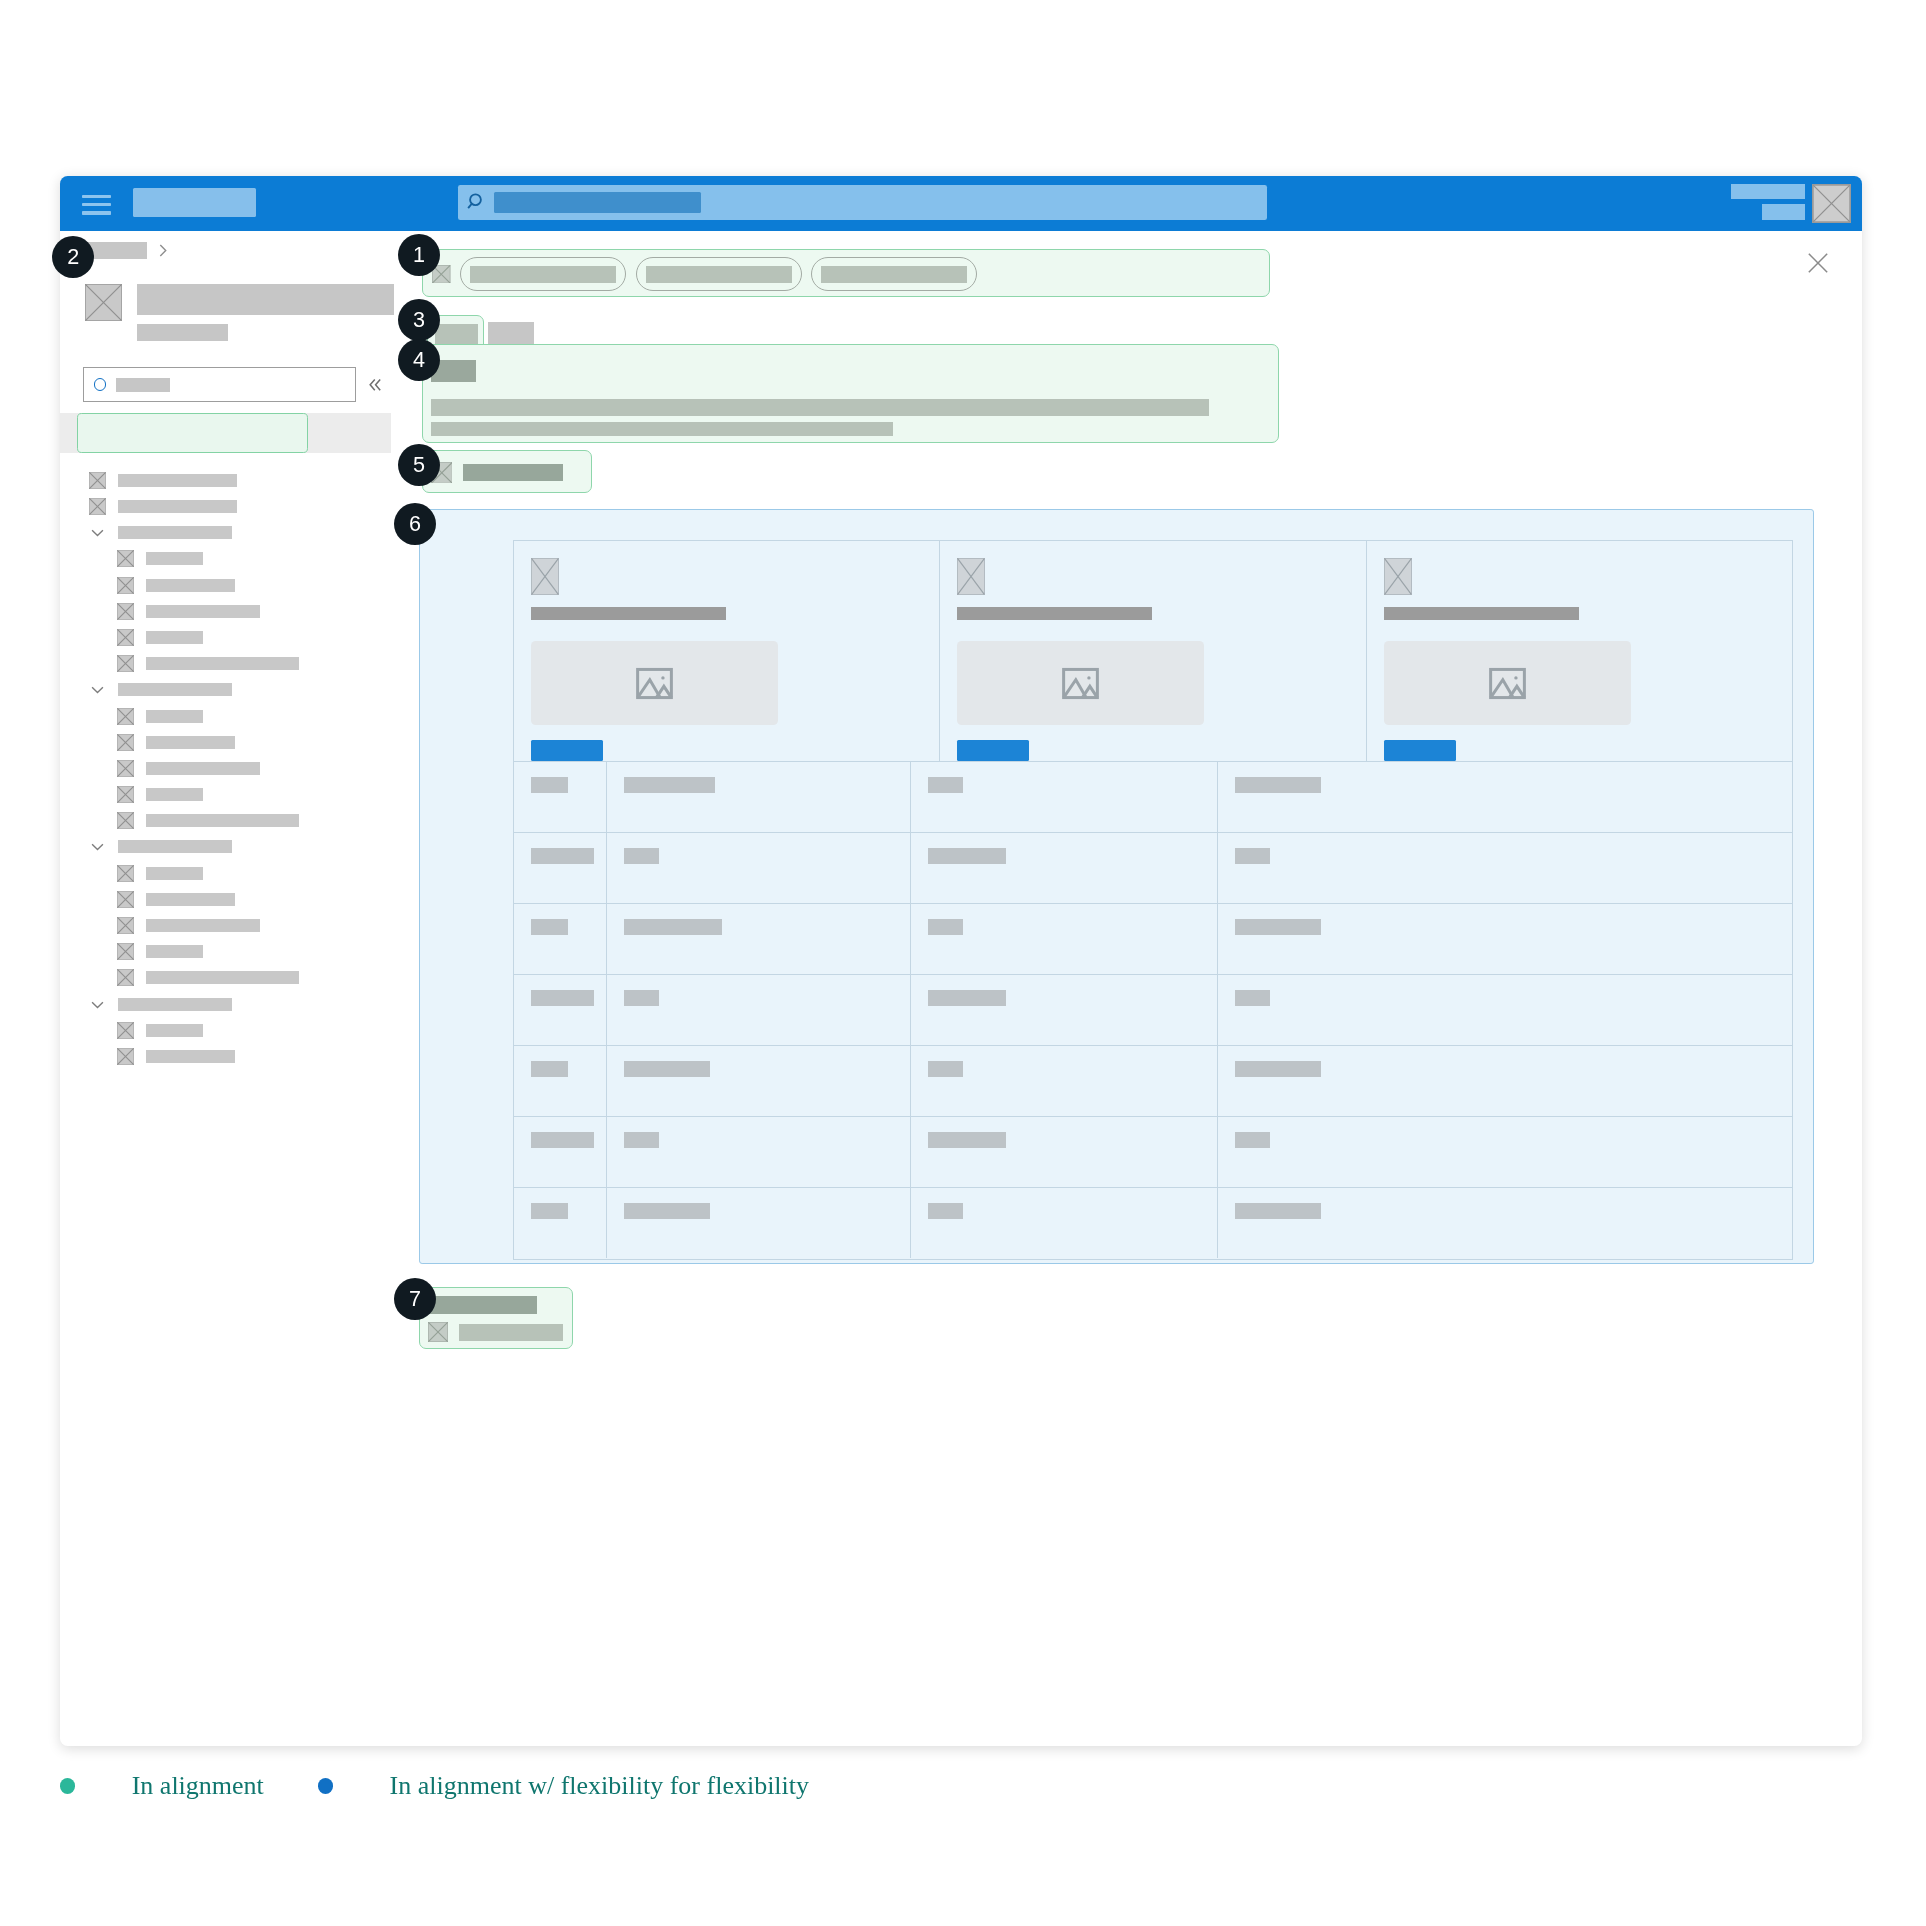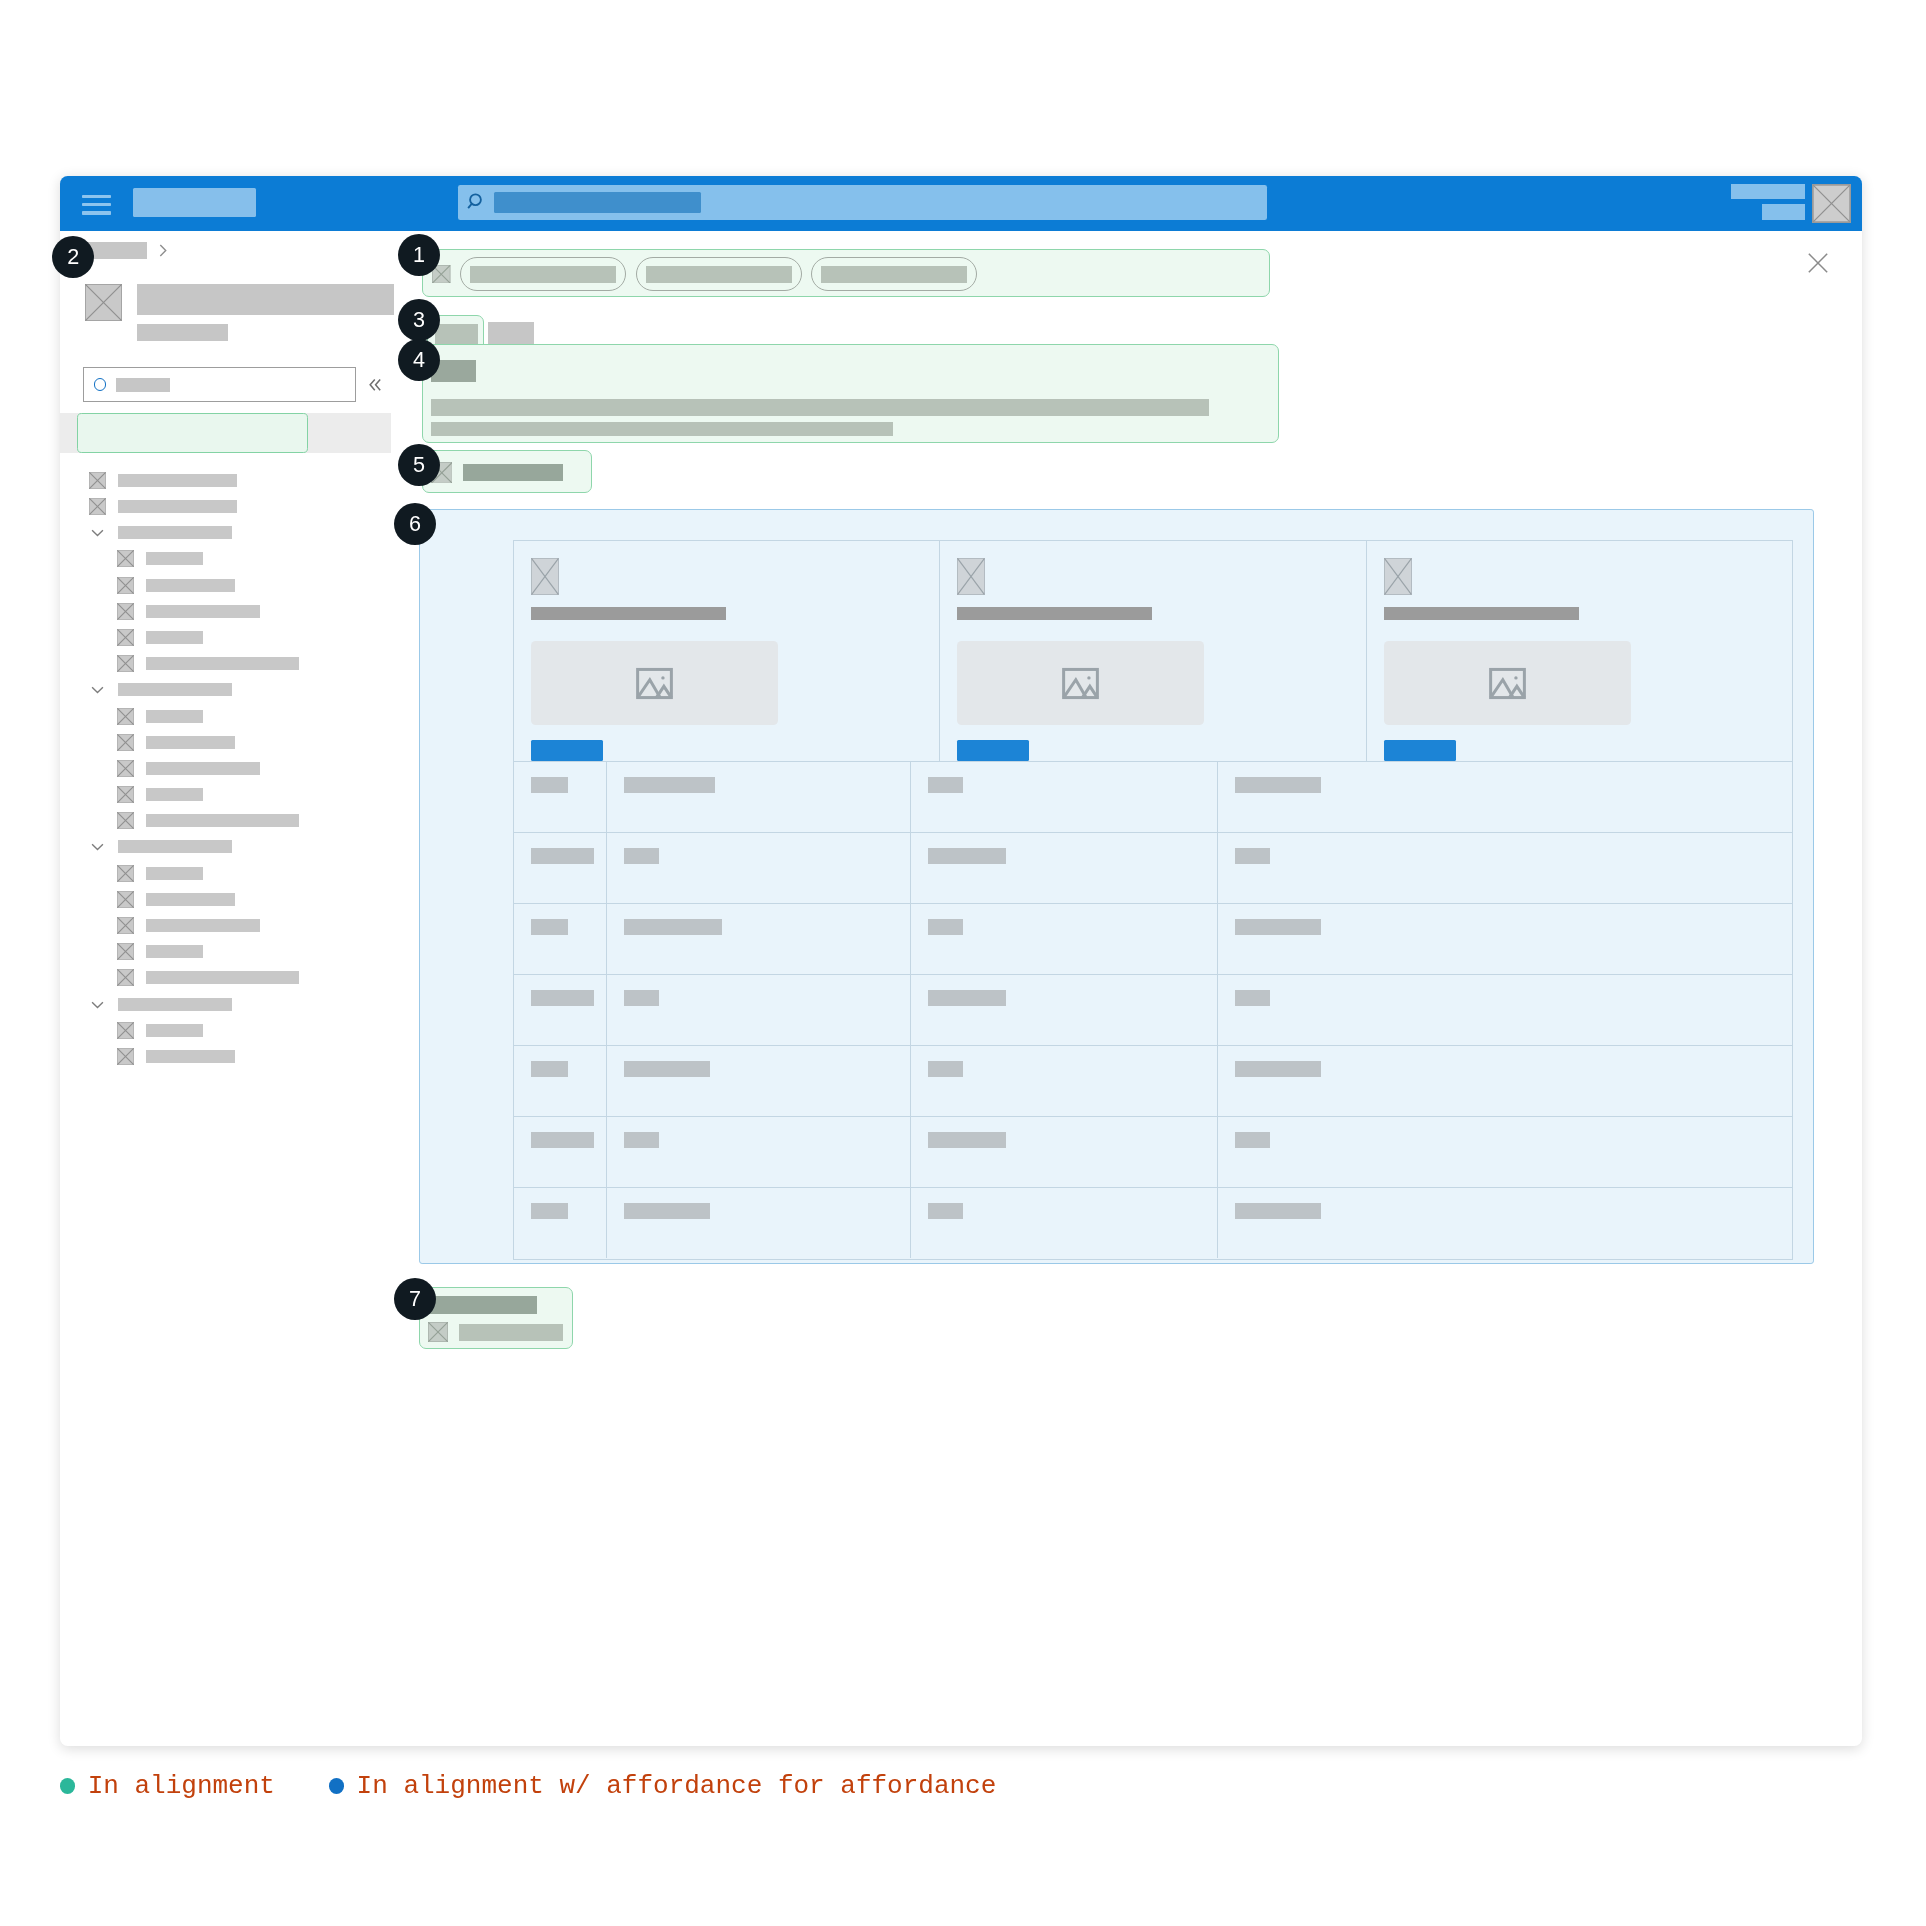--- a/index.html
+++ b/index.html
@@ -226,21 +226,21 @@
     position: absolute; left: 0; top: 0; width: 93px; height: 100%;
   }
 
   
   #legend {
     position: absolute; left: 60px; top: 1771px;
     display: flex; align-items: center; gap: 54px;
   }
   .legend-item { display: flex; align-items: center; gap: 12.3px; }
   .legend-dot { width: 15.4px; height: 15.4px; border-radius: 50%; flex: none; }
-  .legend-text { font-size: 26px; color: #c2410c; font-family: Liberation Mono, monospace; white-space: nowrap; }
+  .legend-text { font-size: 26px; color: #0f766e; font-family: Liberation Serif, serif; white-space: nowrap; margin-left: 44px; }
 
   .xbox { display: block; }
 </style>
 </head>
 <body>
 
 <div id="app-window">
 
   <div id="top-bar">
 
@@ -769,16 +769,16 @@
 
 </div>
 
 <div id="legend">
     <div class="legend-item">
       <span class="legend-dot" style="background: rgb(43, 183, 154);"></span>
       <span class="legend-text">In alignment</span>
     </div>
     <div class="legend-item">
       <span class="legend-dot" style="background: rgb(17, 112, 196);"></span>
-      <span class="legend-text">In alignment w/ affordance for affordance</span>
+      <span class="legend-text">In alignment w/ flexibility for flexibility</span>
     </div>
   </div>
 
 
 </body></html>

